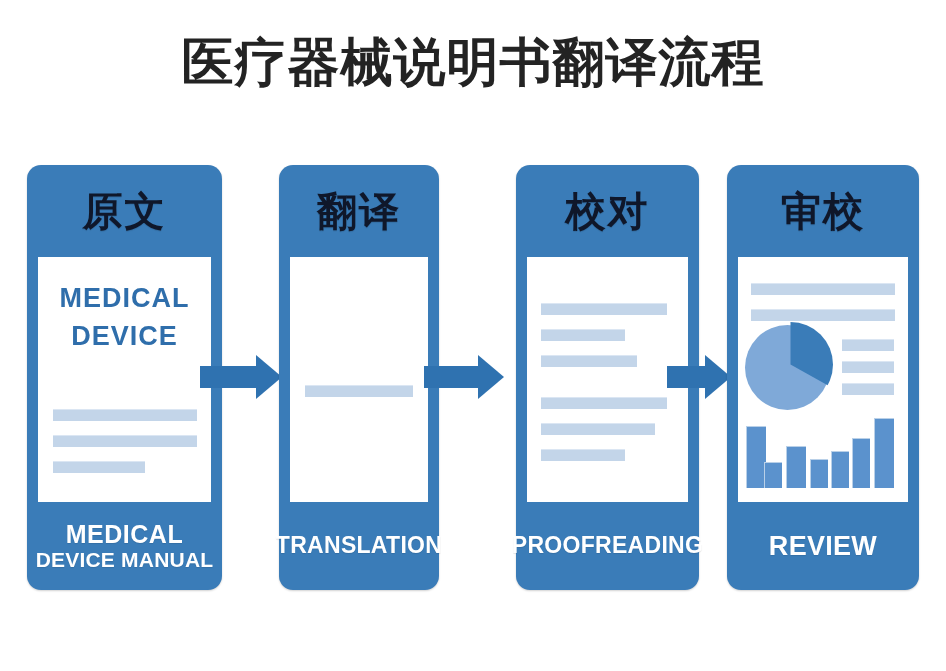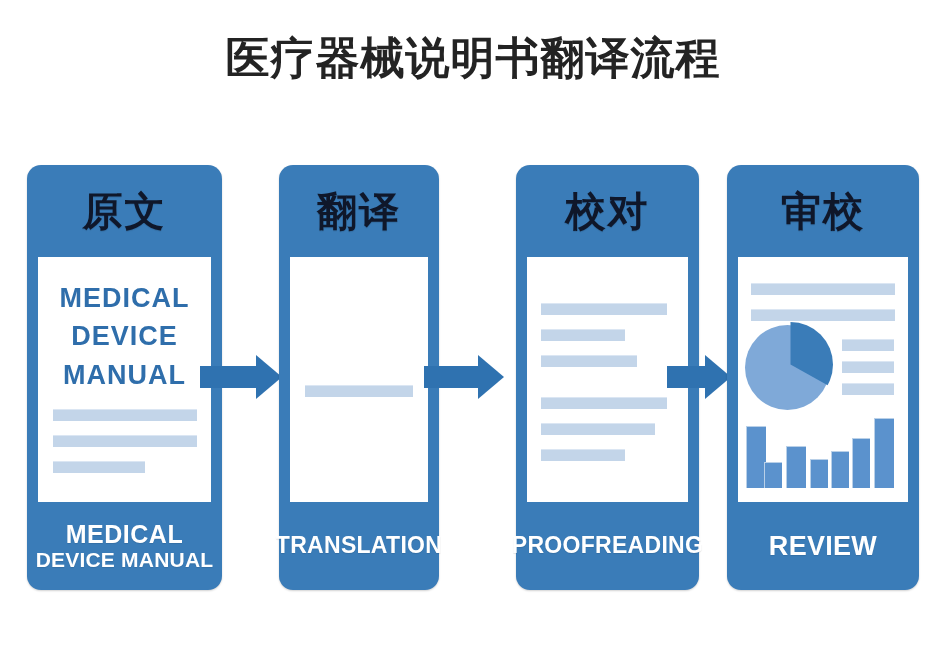--- a/index.html
+++ b/index.html
@@ -15,21 +15,21 @@
     overflow: hidden;
   }
 
   
   #page-title {
     position: absolute;
     top: 33px;
     left: 0;
     width: 946px;
     text-align: center;
-    font-size: 44px;
+    font-size: 52px;
     font-weight: bold;
     color: #232323;
     letter-spacing: 1px;
     line-height: 1.15;
     white-space: nowrap;
   }
 
   
   #flow {
     position: absolute;
@@ -200,21 +200,20 @@
 
 <div id="flow">
 
   <div class="card card-1">
     <div class="card-header">原文</div>
 
     <div class="doc">
       <div class="doc-title">
         <div>MEDICAL</div>
         <div>DEVICE</div>
-        <div>MANUAL</div>
       </div>
       <div class="tline" style="top:152px;left:15px;width:144px;"></div>
       <div class="tline" style="top:178px;left:15px;width:144px;"></div>
       <div class="tline" style="top:204px;left:15px;width:92px;"></div>
     </div>
 
     <div class="card-footer">
       <div class="footer-line-1">MEDICAL</div>
       <div class="footer-line-2">DEVICE MANUAL</div>
     </div>

